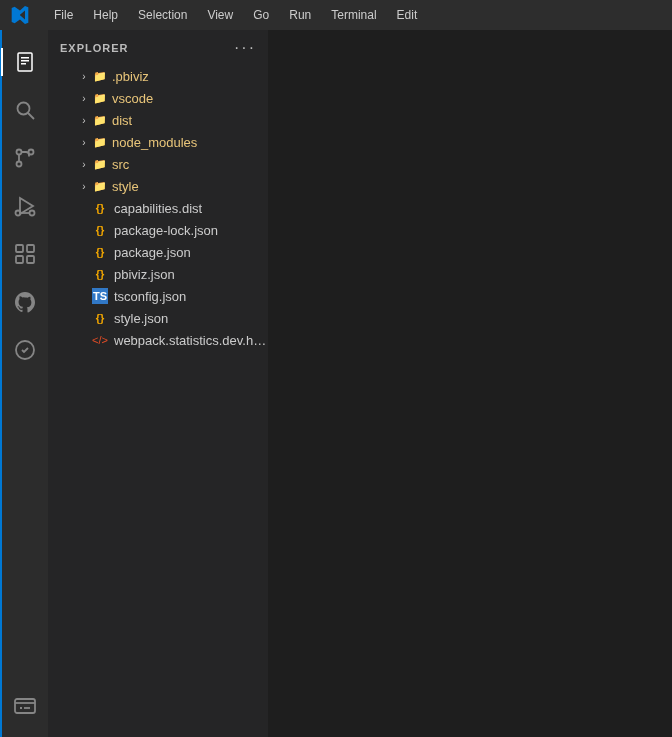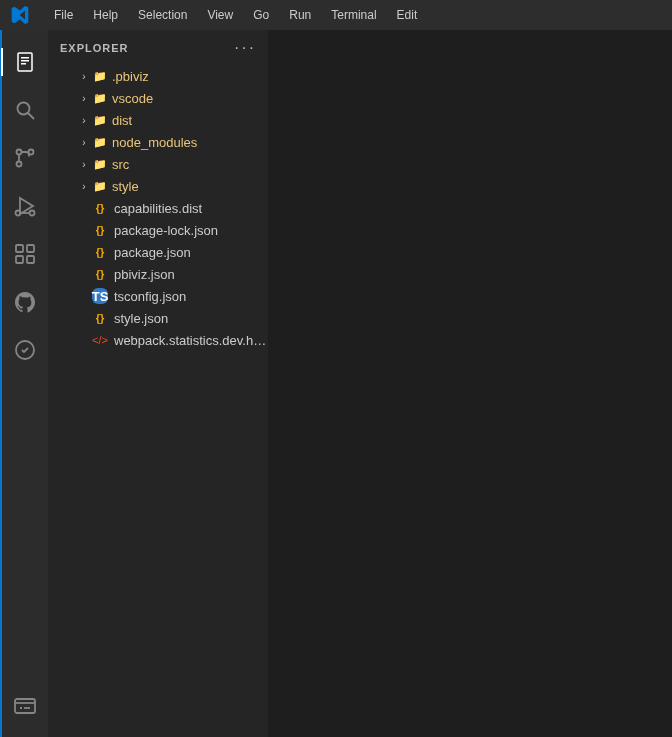--- a/index.html
+++ b/index.html
@@ -338,21 +338,21 @@
         <span class="file-icon" style="color:#f0a500; font-weight:bold; margin-right:6px;">{}</span>
         <span class="item-label">package.json</span>
       </div>
 
       <div class="tree-item indent-2" style="padding-left: 44px;">
         <span class="file-icon" style="color:#f0a500; font-weight:bold; margin-right:6px;">{}</span>
         <span class="item-label">pbiviz.json</span>
       </div>
 
       <div class="tree-item indent-2" style="padding-left: 44px;">
-        <span class="file-icon" style="background:#3178c6; color:white; font-size:13px; font-weight:bold; border-radius:6px; padding:1px 3px; margin-right:6px;">TS</span>
+        <span class="file-icon" style="background:#3178c6; color:white; font-size:11px; font-weight:bold; border-radius:0; padding:1px 3px; margin-right:6px;">TS</span>
         <span class="item-label">tsconfig.json</span>
       </div>
 
       <div class="tree-item indent-2" style="padding-left: 44px;">
         <span class="file-icon" style="color:#f0a500; font-weight:bold; margin-right:6px;">{}</span>
         <span class="item-label">style.json</span>
       </div>
 
       <div class="tree-item indent-2" style="padding-left: 44px;">
         <span class="file-icon" style="color:#e44d26; font-size:11px; margin-right:6px;">&lt;/&gt;</span>

